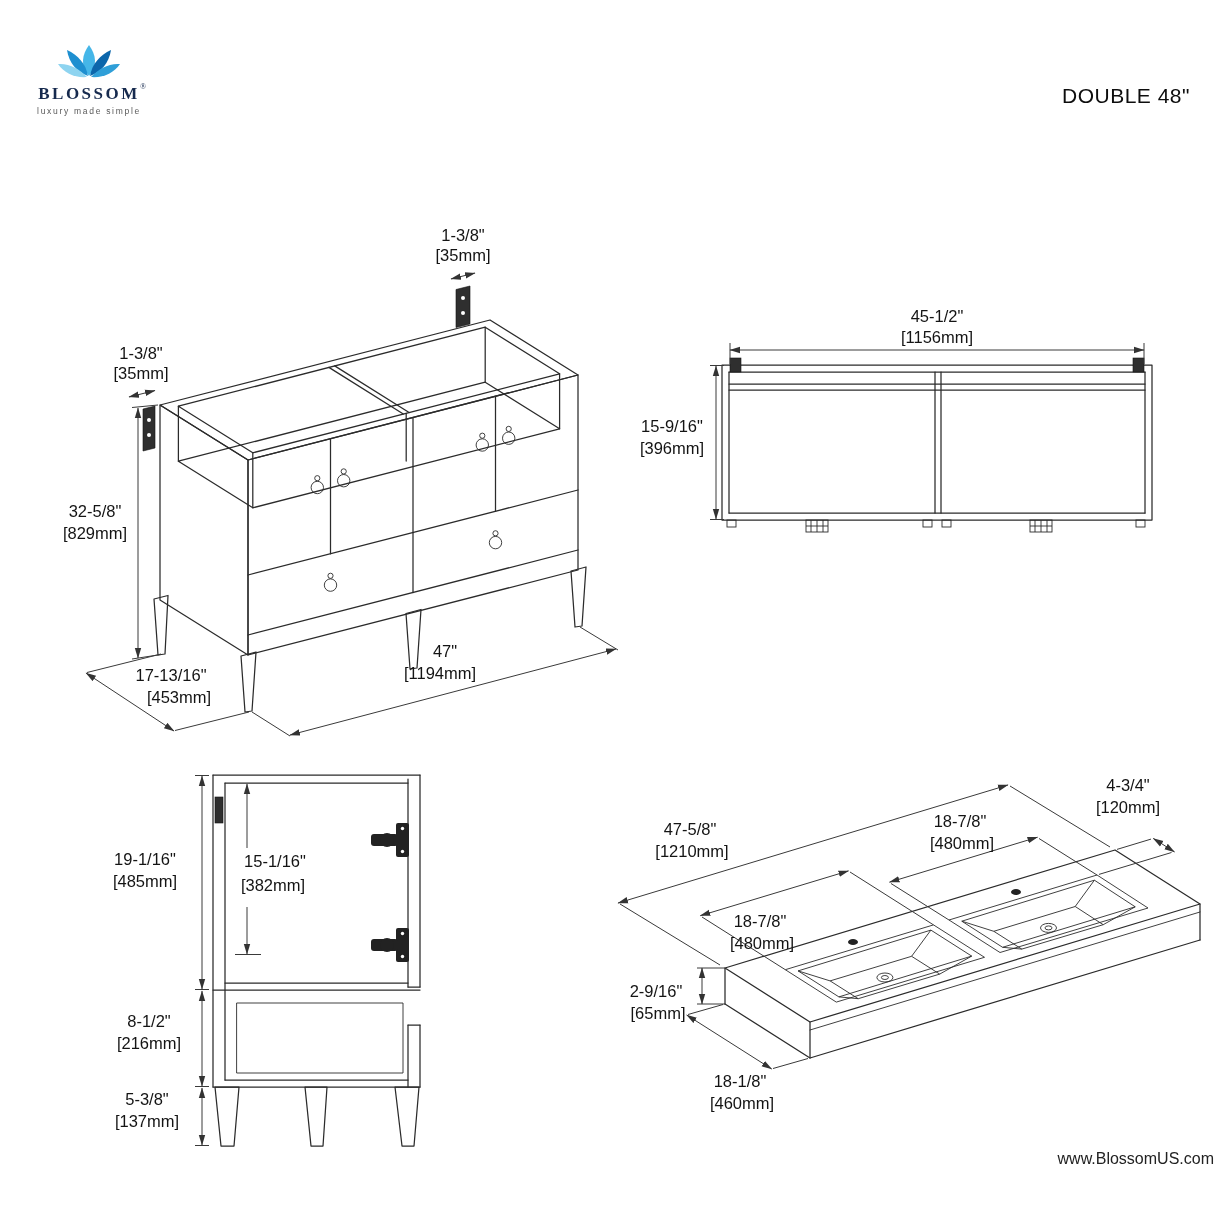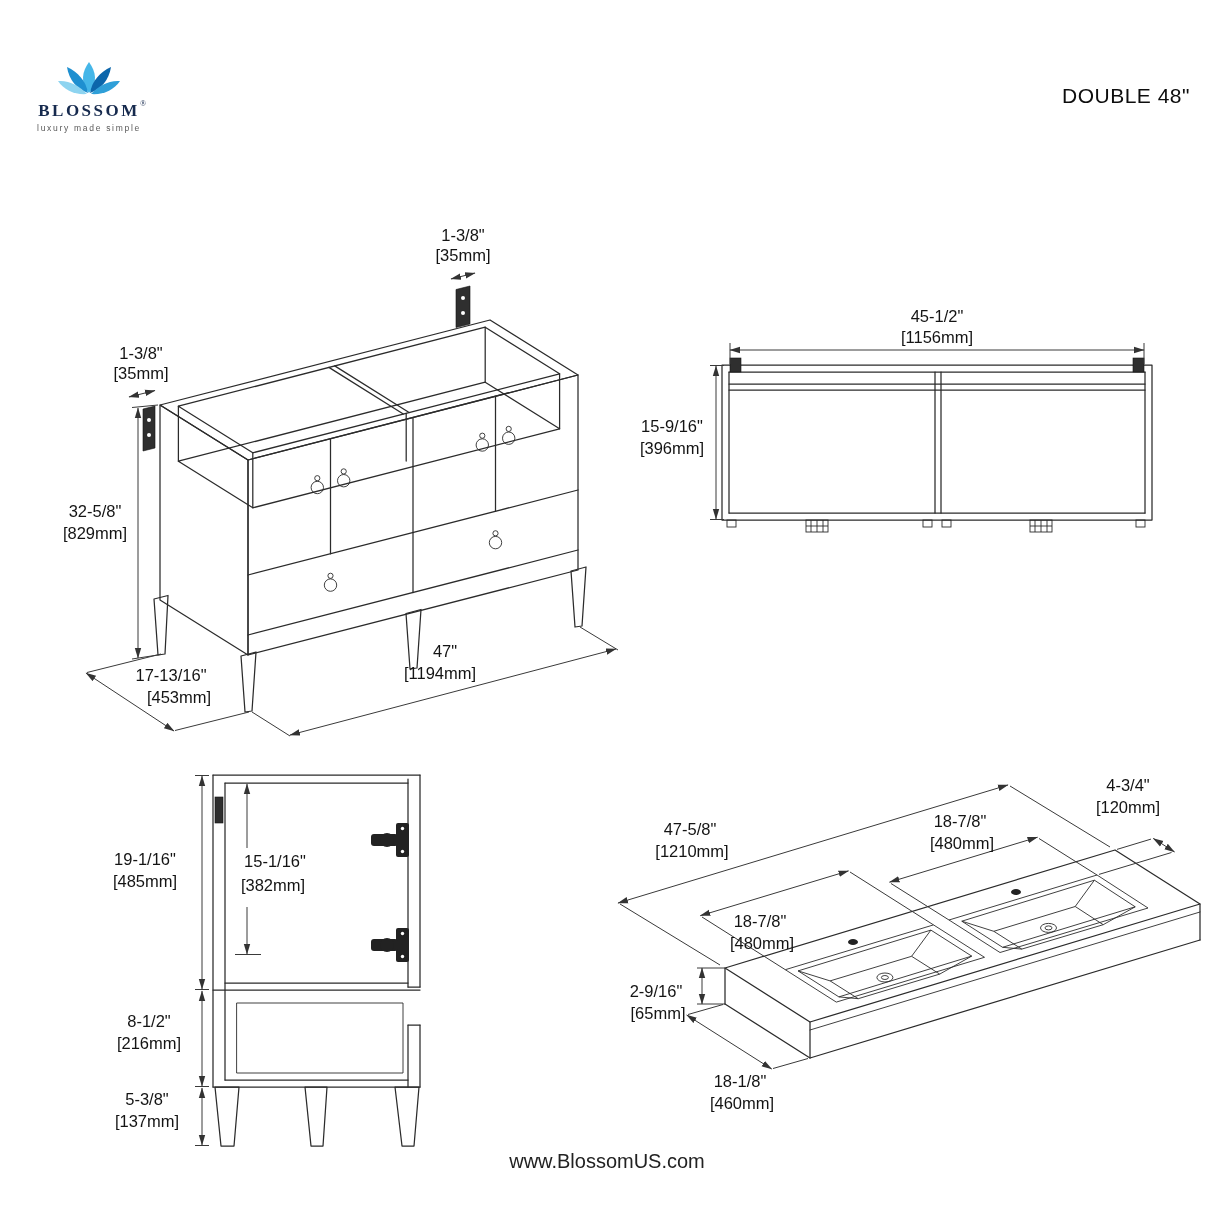--- a/index.html
+++ b/index.html
@@ -5,23 +5,23 @@
   * { margin:0; padding:0; box-sizing:border-box; }
   html,body { background:#9a9a9a; }
   .page { position:relative; width:1214px; height:1214px; background:#ffffff;
           font-family:"Liberation Sans", sans-serif; overflow:hidden; margin:0 auto; }
   .view { position:absolute; }
   .hdr-title { position:absolute; top:84px; right:24px; font-size:21px; color:#0d0d0d;
                letter-spacing:0.5px; }
   .hdr-bar { position:absolute; left:152px; top:112px; width:1040px; height:24px; background:#000;
              color:#fff; display:flex; align-items:center; justify-content:flex-end;
              padding-right:8px; font-size:15px; letter-spacing:0.4px; }
-  .logo-box { position:absolute; left:14px; top:58px; width:150px; height:86px; }
-  .footer { position:absolute; top:1150px; left:0; width:100%; text-align:center;
-            font-size:20px; color:#222; }
+  .logo-box { position:absolute; left:14px; top:41px; width:150px; height:86px; }
+  .footer { position:absolute; top:1150px; left:0; width:100%; text-align:right;
+            font-size:16px; color:#222; }
   svg text { font-family:"Liberation Sans", sans-serif; font-size:16.5px; fill:#141414; }
   .t  { text-anchor:middle; }
   .ln  { fill:none; stroke:#2b2b2b; stroke-width:1.25; stroke-linejoin:round; stroke-linecap:round; }
   .ln2 { fill:none; stroke:#2b2b2b; stroke-width:0.9; }
   .dl  { fill:none; stroke:#3a3a3a; stroke-width:1; }
   .hw  { fill:#2f2f2f; stroke:#111; stroke-width:0.6; }
   .brand-t { font-family:"Liberation Serif", serif; font-weight:bold; font-size:17px;
              letter-spacing:2.5px; fill:#162a4e; text-anchor:middle; }
   .reg-t { font-family:"Liberation Serif", serif; font-size:8px; fill:#162a4e; }
   .tag-t { font-size:8.5px; letter-spacing:1.7px; fill:#5a5a5a; text-anchor:middle; }

